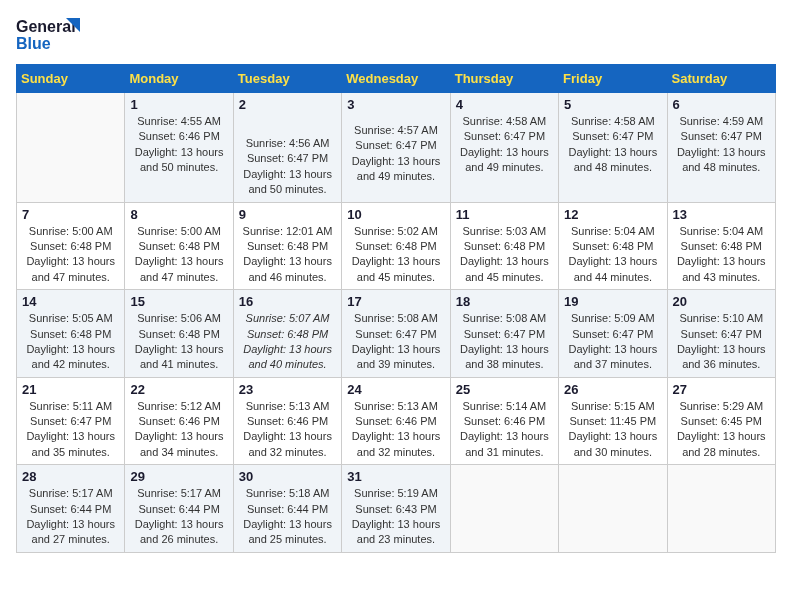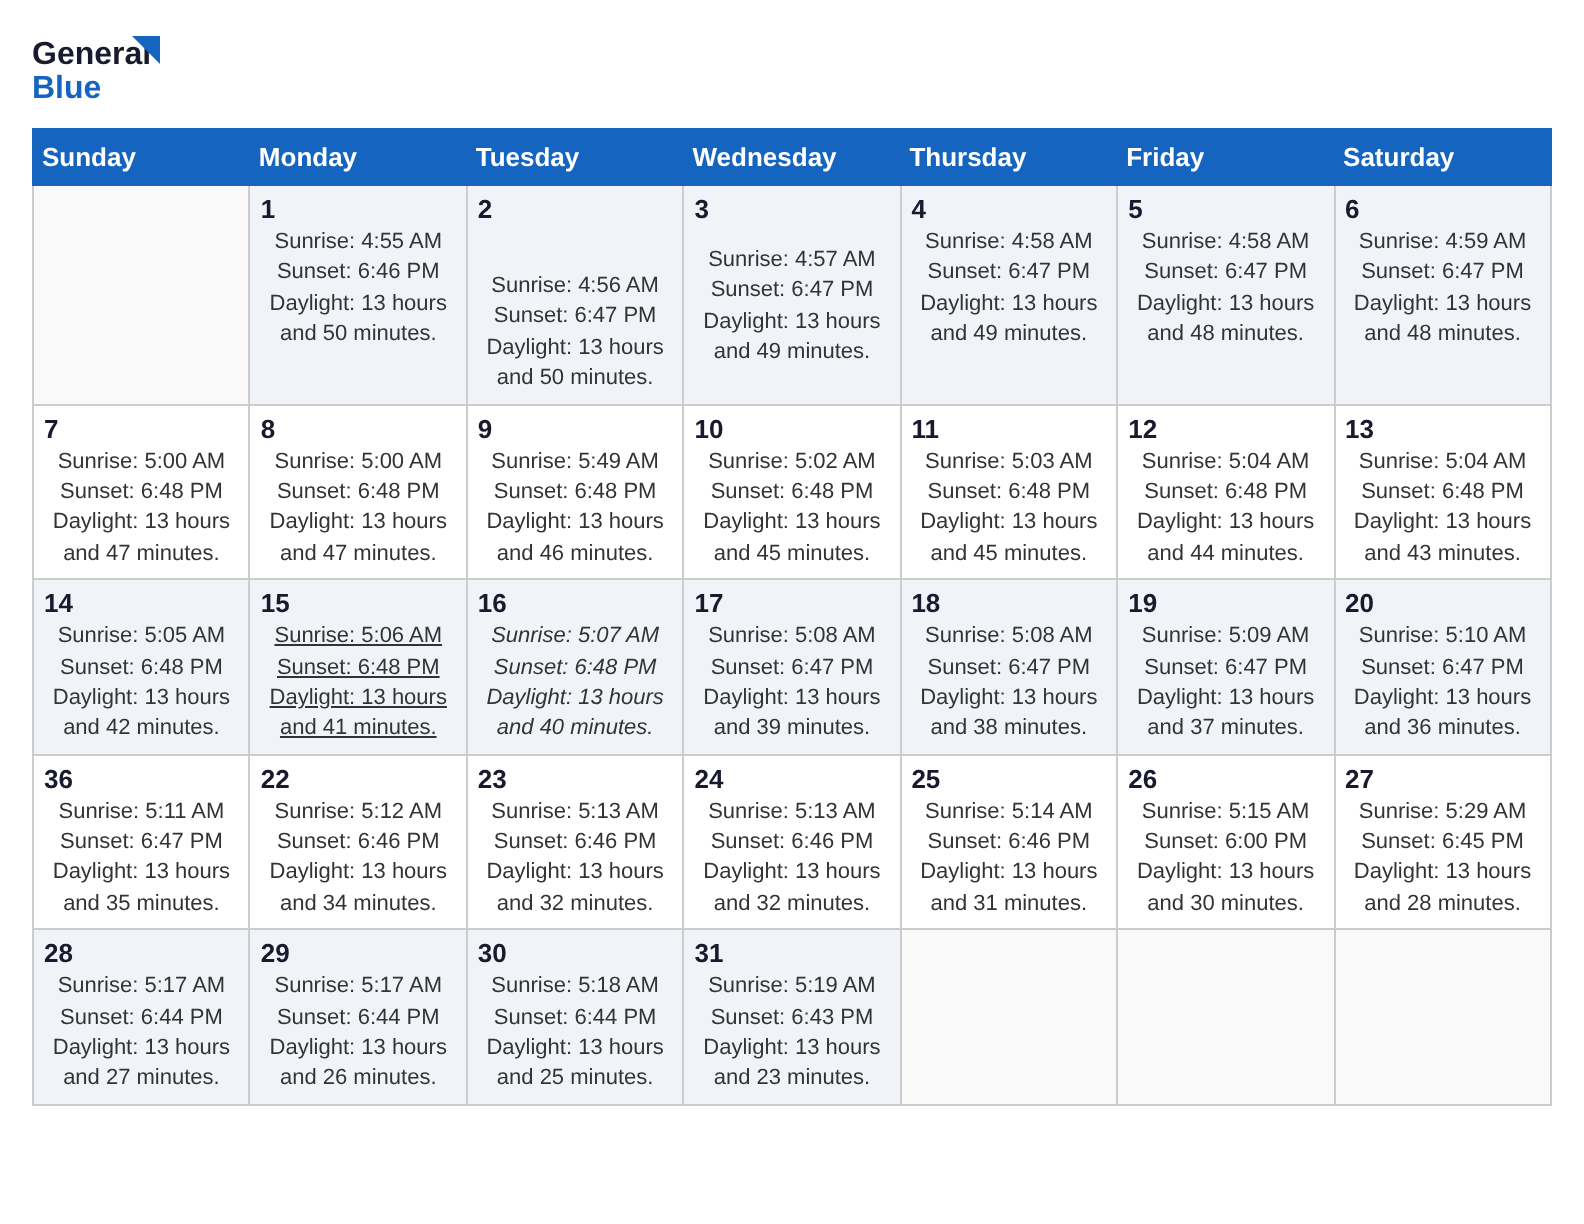--- a/index.html
+++ b/index.html
@@ -35,21 +35,21 @@
       margin-top: 2px;
     }
     .calendar {
       width: 100%;
       border-collapse: collapse;
       border: 1px solid #ccc;
       font-size: 11px;
     }
     .calendar thead th {
       background-color: #1565c0;
-      color: #ffffff;
+      color: #fde047;
       padding: 6px 4px;
       text-align: left;
       font-size: 13px;
       font-weight: bold;
       border: 1px solid #1565c0;
     }
     .calendar tbody td {
       border: 1px solid #ccc;
       vertical-align: top;
       padding: 4px 5px;
@@ -162,21 +162,21 @@
         </td>
         <td>
           <span class="day-number">8</span>
           <div class="day-detail" style="white-space: pre-line;">Sunrise: 5:00 AM
 Sunset: 6:48 PM
 Daylight: 13 hours
 and 47 minutes.</div>
         </td>
         <td>
           <span class="day-number">9</span>
-          <div class="day-detail" style="white-space: pre-line;">Sunrise: 5:49 AM
+          <div class="day-detail" style="white-space: pre-line;">Sunrise: 12:01 AM
 Sunset: 6:48 PM
 Daylight: 13 hours
 and 46 minutes.</div>
         </td>
         <td>
           <span class="day-number">10</span>
           <div class="day-detail" style="white-space: pre-line;">Sunrise: 5:02 AM
 Sunset: 6:48 PM
 Daylight: 13 hours
 and 45 minutes.</div>
@@ -206,21 +206,21 @@
       <tr class="row-shade">
         <td>
           <span class="day-number">14</span>
           <div class="day-detail" style="white-space: pre-line;">Sunrise: 5:05 AM
 Sunset: 6:48 PM
 Daylight: 13 hours
 and 42 minutes.</div>
         </td>
         <td>
           <span class="day-number">15</span>
-          <div class="day-detail" style="white-space: pre-line; text-decoration: underline;">Sunrise: 5:06 AM
+          <div class="day-detail" style="white-space: pre-line;">Sunrise: 5:06 AM
 Sunset: 6:48 PM
 Daylight: 13 hours
 and 41 minutes.</div>
         </td>
         <td>
           <span class="day-number">16</span>
           <div class="day-detail" style="white-space: pre-line; font-style: italic;">Sunrise: 5:07 AM
 Sunset: 6:48 PM
 Daylight: 13 hours
 and 40 minutes.</div>
@@ -249,21 +249,21 @@
         <td>
           <span class="day-number">20</span>
           <div class="day-detail" style="white-space: pre-line;">Sunrise: 5:10 AM
 Sunset: 6:47 PM
 Daylight: 13 hours
 and 36 minutes.</div>
         </td>
       </tr>
       <tr>
         <td>
-          <span class="day-number">36</span>
+          <span class="day-number">21</span>
           <div class="day-detail" style="white-space: pre-line;">Sunrise: 5:11 AM
 Sunset: 6:47 PM
 Daylight: 13 hours
 and 35 minutes.</div>
         </td>
         <td>
           <span class="day-number">22</span>
           <div class="day-detail" style="white-space: pre-line;">Sunrise: 5:12 AM
 Sunset: 6:46 PM
 Daylight: 13 hours
@@ -286,21 +286,21 @@
         <td>
           <span class="day-number">25</span>
           <div class="day-detail" style="white-space: pre-line;">Sunrise: 5:14 AM
 Sunset: 6:46 PM
 Daylight: 13 hours
 and 31 minutes.</div>
         </td>
         <td>
           <span class="day-number">26</span>
           <div class="day-detail" style="white-space: pre-line;">Sunrise: 5:15 AM
-Sunset: 6:00 PM
+Sunset: 11:45 PM
 Daylight: 13 hours
 and 30 minutes.</div>
         </td>
         <td>
           <span class="day-number">27</span>
           <div class="day-detail" style="white-space: pre-line;">Sunrise: 5:29 AM
 Sunset: 6:45 PM
 Daylight: 13 hours
 and 28 minutes.</div>
         </td>

